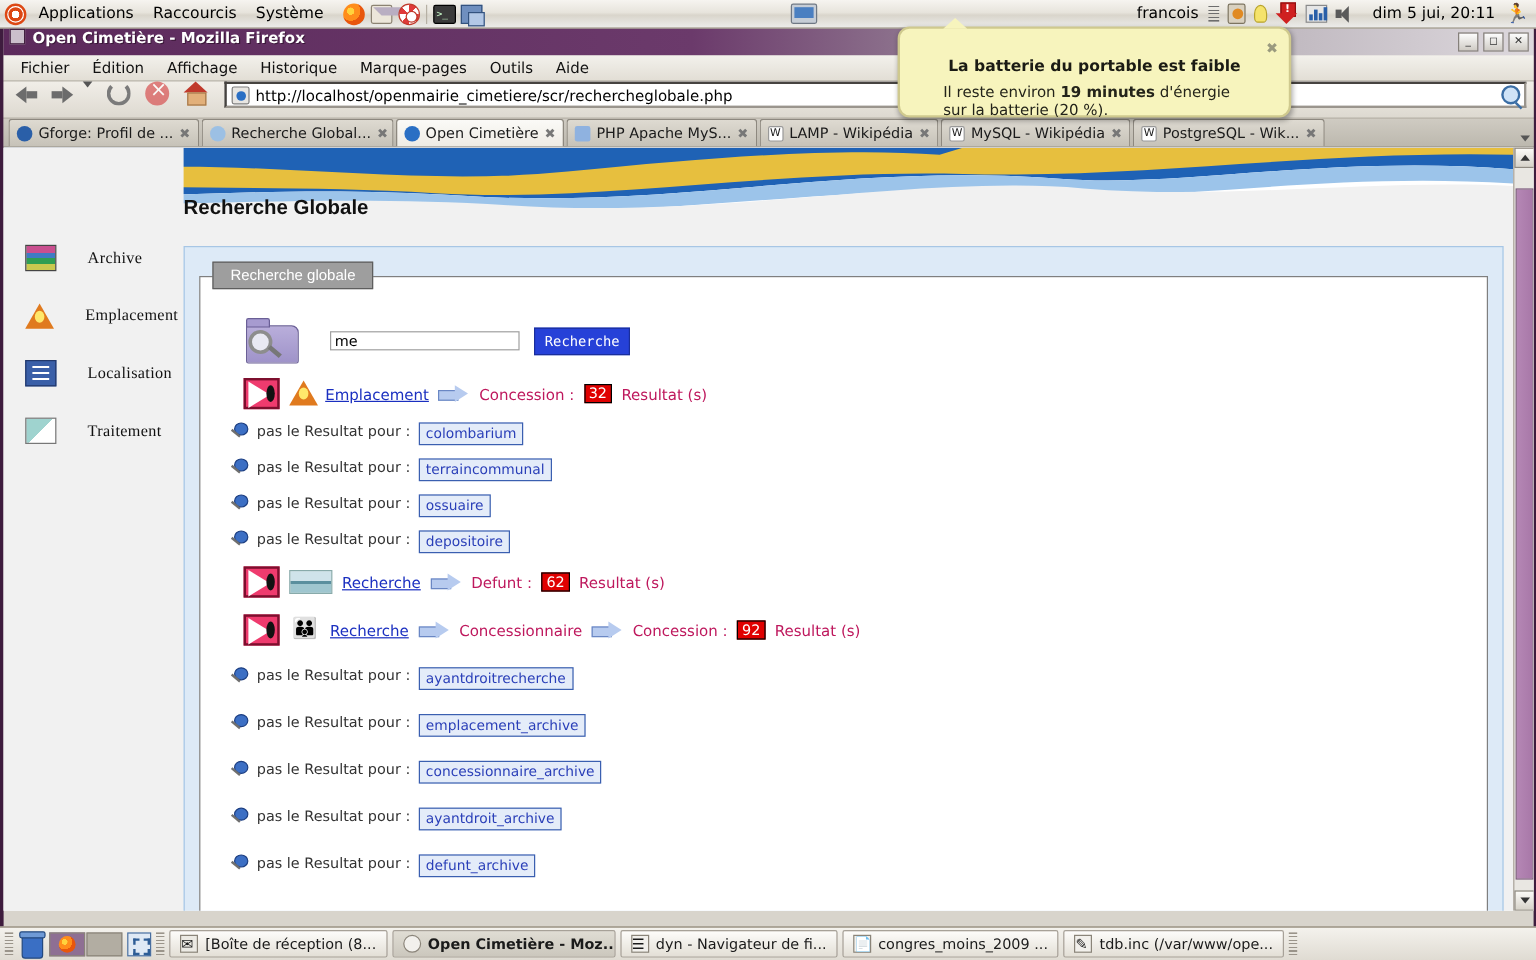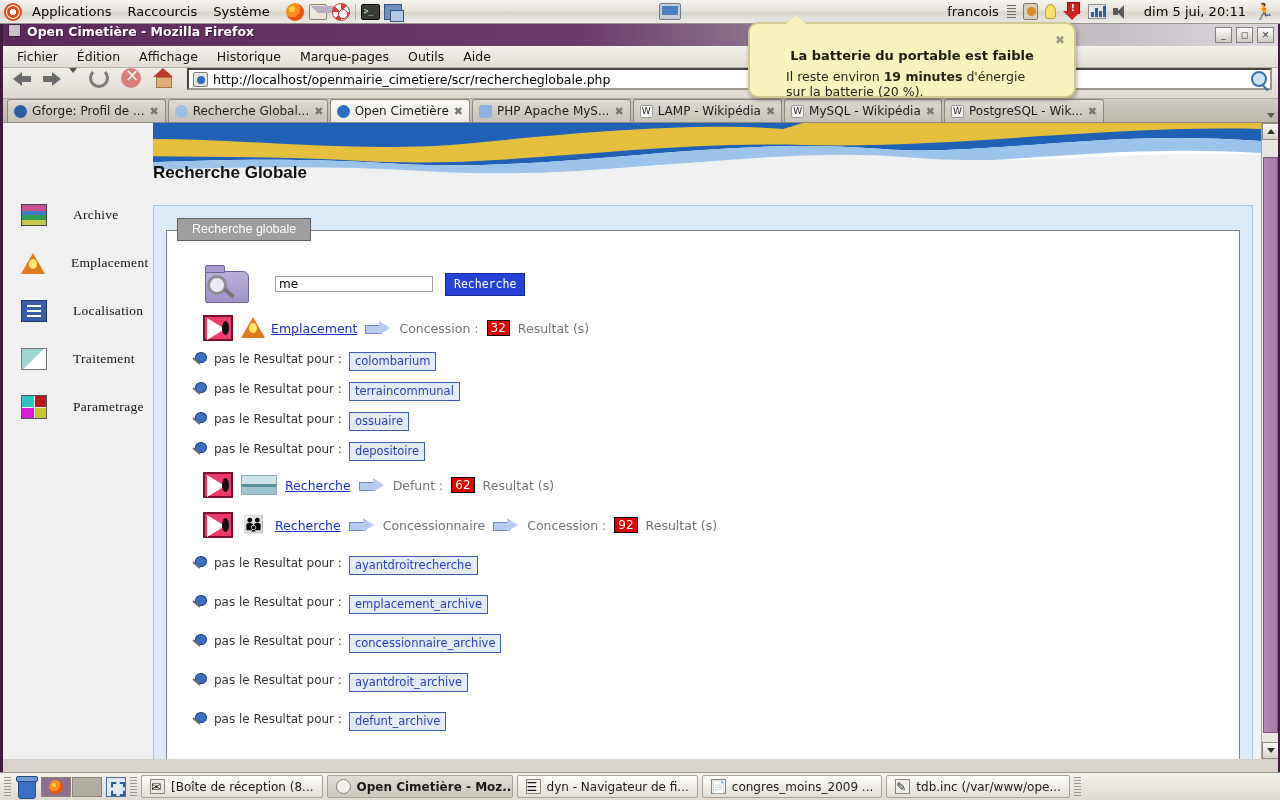--- a/index.html
+++ b/index.html
@@ -206,21 +206,21 @@
     background:#2641d8; color:#fff; border:1px solid #1a2e9c;
     font-family:"DejaVu Sans Mono", monospace; font-size:11.5px;
     padding: 3px 8px 4px 8px; cursor:pointer;
   }
 
   .resrow { display:flex; align-items:center; gap:8px; margin: 10px 0 8px 22px; font-size:12.5px; }
   .megaphone { width:30px;height:26px;background:#ef3b6e;border:2px solid #7d0f2e;position:relative;flex:0 0 30px;}
   .megaphone:after{content:"";position:absolute;left:2px;top:1px;border-top:11px solid transparent;border-bottom:11px solid transparent;border-left:18px solid #fff;}
   .megaphone:before{content:"";position:absolute;right:2px;top:4px;width:7px;height:14px;border-radius:50%;background:#111;z-index:2;}
   .link-blue { color:#1a2fc0; font-family:"DejaVu Sans",sans-serif; font-size:12.5px; }
-  .lbl-blue { color:#737373; font-family:"DejaVu Sans",sans-serif; font-size:12.5px; }
+  .lbl-blue { color:#be185d; font-family:"DejaVu Sans",sans-serif; font-size:12.5px; }
   .count-badge { background:#e00000; color:#fff; border:1px solid #000; padding:0 3px; font-size:12px; font-weight:normal;}
   .bigarrow { width:26px;height:13px;position:relative;flex:0 0 26px;}
   .bigarrow:before{content:"";position:absolute;left:0;top:3px;width:15px;height:7px;background:#b7cbef;border:1px solid #6a87c4;}
   .bigarrow:after{content:"";position:absolute;left:14px;top:-1px;border-top:7px solid transparent;border-bottom:7px solid transparent;border-left:11px solid #b7cbef;}
 
   .pin-ic{width:16px;height:16px;position:relative;flex:0 0 16px;}
   .pin-ic:before{content:"";position:absolute;left:4px;top:0px;width:10px;height:9px;border-radius:50%;background:#3c6fc4;border:1px solid #1d3f82;}
   .pin-ic:after{content:"";position:absolute;left:1px;top:8px;width:9px;height:2px;background:#6f6f6f;transform:rotate(40deg);}
   .norow { display:flex; align-items:flex-start; gap:7px; margin: 11px 0 11px 10px; }
   .norow .ntext { color:#333; font-size:12px; font-family:"DejaVu Sans",sans-serif; }
@@ -449,29 +449,20 @@
             <span class="nlabel">Emplacement</span>
           </div>
           <div class="nav-item">
             <span class="ni-local"></span>
             <span class="nlabel">Localisation</span>
           </div>
           <div class="nav-item">
             <span class="ni-trait"></span>
             <span class="nlabel">Traitement</span>
           </div>
-          <div class="nav-item">
-            <span class="ni-param">
-              <i style="background:#2ec4c4"></i>
-                <i style="background:#b51a1a"></i>
-                <i style="background:#d61ad6"></i>
-                <i style="background:#c6c62e"></i>
-            </span>
-            <span class="nlabel">Parametrage</span>
-          </div>
         </div>
       </div>
 
       <div id="maincol">
         <h1 id="page-title">Recherche Globale</h1>
 
         <div id="panel">
           <div id="fieldset">
             <div id="legend">Recherche globale</div>
 

